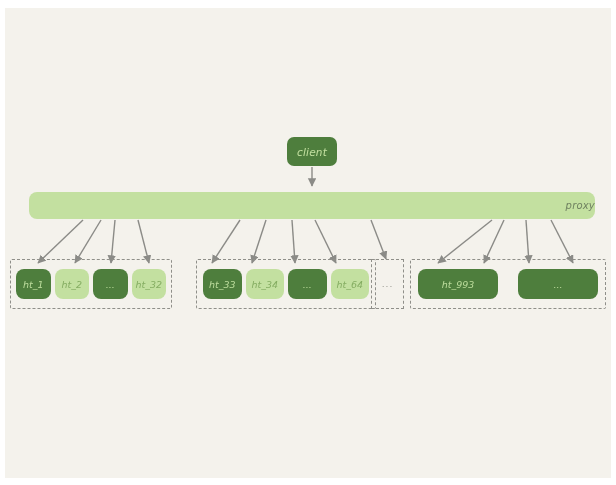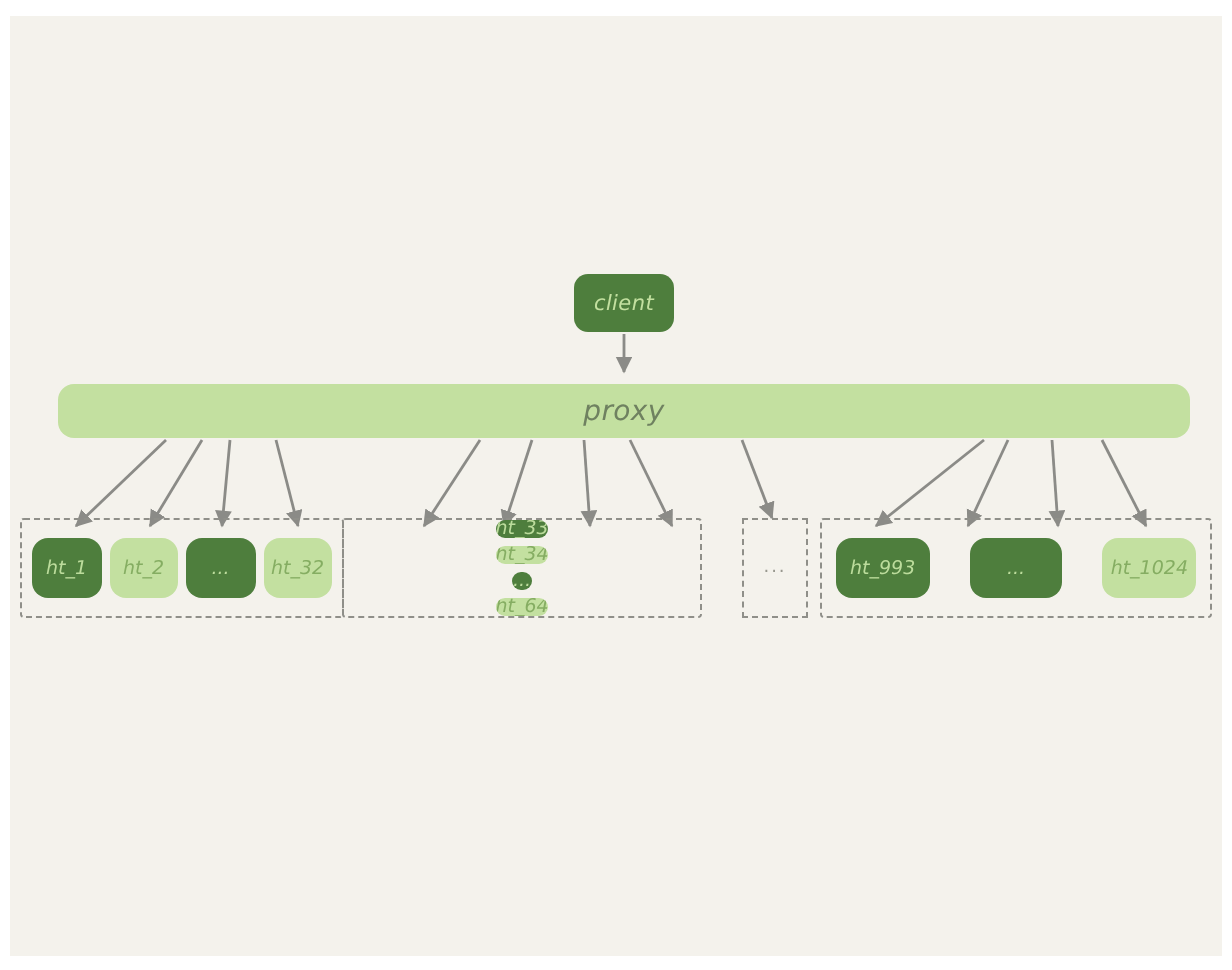--- a/index.html
+++ b/index.html
@@ -31,36 +31,36 @@
     border-radius: 7px;
     display: flex; align-items: center; justify-content: center;
     color: #c3e0a0;
     font-size: 10.5px;
   }
   .proxy-bar {
     position: absolute;
     left: 29px; top: 192px; width: 566px; height: 27px;
     background: #c3e0a0;
     border-radius: 8px;
-    display: flex; align-items: center; justify-content: center;
+    display: flex; align-items: center; justify-content: flex-end;
     color: #6f8160;
-    font-size: 14px;
+    font-size: 10px;
   }
   .group {
     position: absolute;
     top: 259px; height: 50px;
     border: 1.6px dashed #8f8f89;
     border-radius: 2px;
     box-sizing: border-box;
     display: flex;
     align-items: center;
     justify-content: space-between;
   }
   .group-1 { left: 10px;  width: 162px; padding: 0 5px; gap: 4px; justify-content: space-between; }
-  .group-2 { left: 171px; width: 180px; padding: 0 6px; gap: 4px; flex-direction: column; }
+  .group-2 { left: 196px; width: 180px; padding: 0 6px; gap: 4px; }
   .group-3 { left: 410px; width: 196px; padding: 0 7px; gap: 20px; justify-content: flex-end; }
   .host-node {
     flex: 1 1 0;
     height: 30px;
     border-radius: 8px;
     display: flex; align-items: center; justify-content: center;
     font-size: 9.5px;
     font-style: italic;
     overflow: hidden;
   }
@@ -130,16 +130,15 @@
       <div class="host-node light">ht_64</div>
     </div>
 
   <div class="ellipsis-box">
     <span>...</span>
   </div>
 
   <div class="group group-3">
       <div class="host-node dark">ht_993</div>
       <div class="host-node dark">...</div>
-      <div class="host-node light">ht_1024</div>
     </div>
 
 </div>
 
 </body></html>

